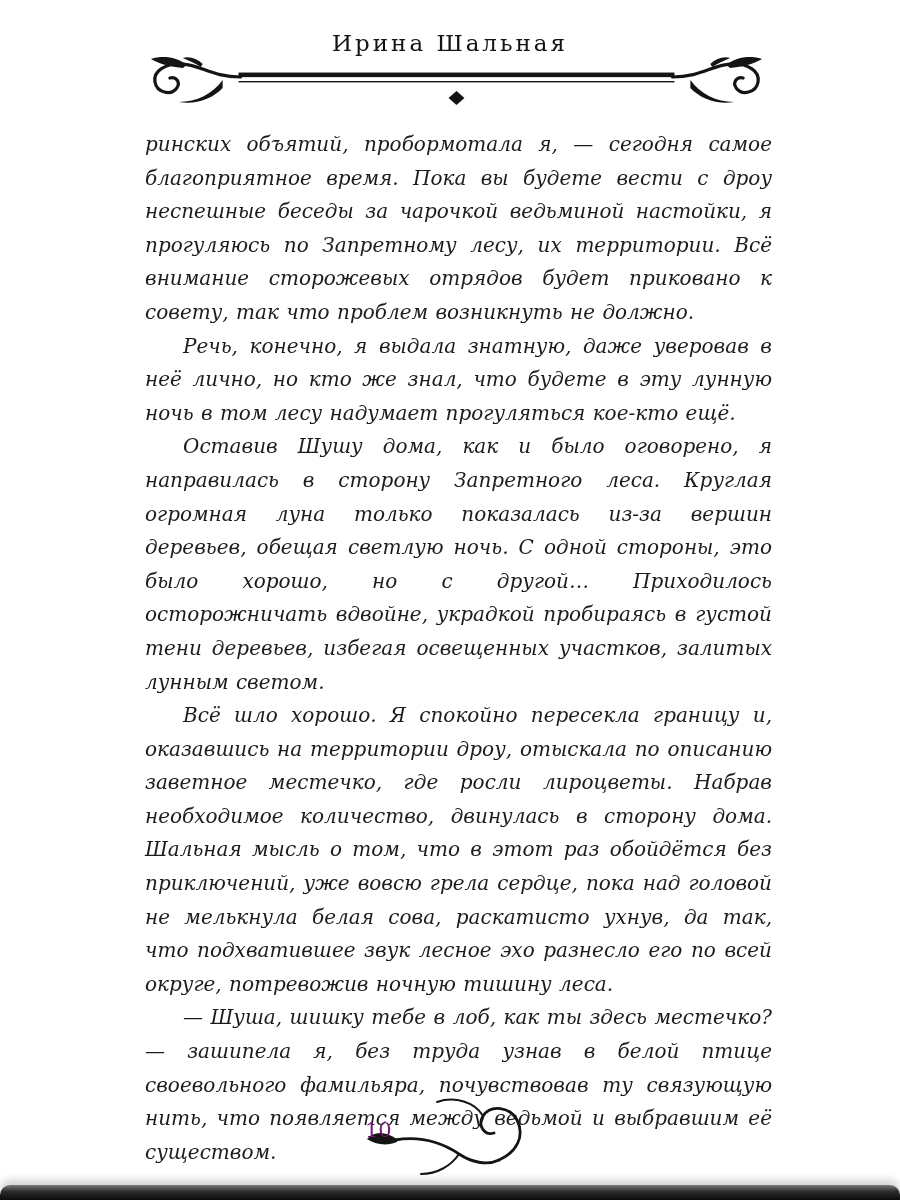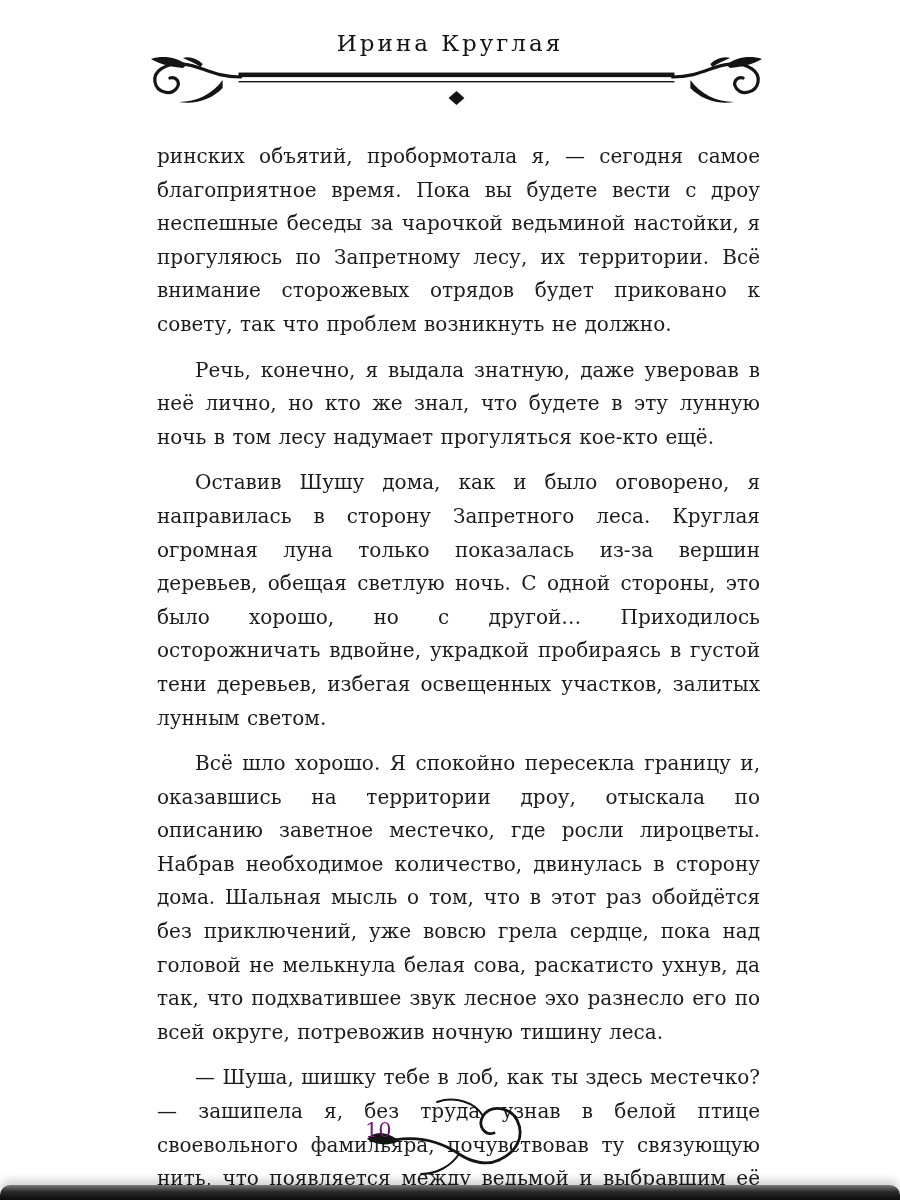--- a/index.html
+++ b/index.html
@@ -44,22 +44,23 @@
     left: 145px;
     width: 627px;
     font-size: 20px;
     line-height: 33.6px;
     text-align: justify;
     hyphens: auto;
     -webkit-hyphens: auto;
     word-spacing: 1px;
   }
   .page-body p {
-    margin: 12px;
+    margin: 0;
     text-indent: 38px;
+    font-style: italic;
   }
   .page-body p.no-indent {
     text-indent: 0;
   }
 
   
   .page-footer {
     position: absolute;
     top: 1092px;
     left: 50%;
@@ -93,21 +94,21 @@
     border-radius: 10px 10px 0 0;
     background: linear-gradient(to bottom, #7a7a7a 0%, #2a2a2a 45%, #0b0b0b 100%);
     box-shadow: 0 -5px 9px rgba(0,0,0,0.18);
   }
 </style>
 </head>
 <body>
 
 <div class="page">
 
-  <div class="running-author">Ирина Круглая</div>
+  <div class="running-author">Ирина Шальная</div>
 
   <svg class="header-ornament" viewBox="0 0 630 52" xmlns="http://www.w3.org/2000/svg" aria-hidden="true">
     <defs>
       <g id="flourish-end">
         <path d="M98 21 C70 21 58 9 40 8 C22 7 10 15 12 26 C14 37 28 40 34 32 C38 26 33 20 27 22" fill="none" stroke="#141414" stroke-width="3.2" stroke-linecap="round"></path>
         <path d="M44 9 C34 1 20 -1 8 3 C18 9 30 11 40 12 Z" fill="#141414"></path>
         <path d="M80 24 C70 38 54 46 36 46 C52 49 70 43 80 32 Z" fill="#141414"></path>
         <path d="M60 8 C54 2 46 0 40 2 C46 5 52 7 58 11 Z" fill="#141414"></path>
       </g>
     </defs>

